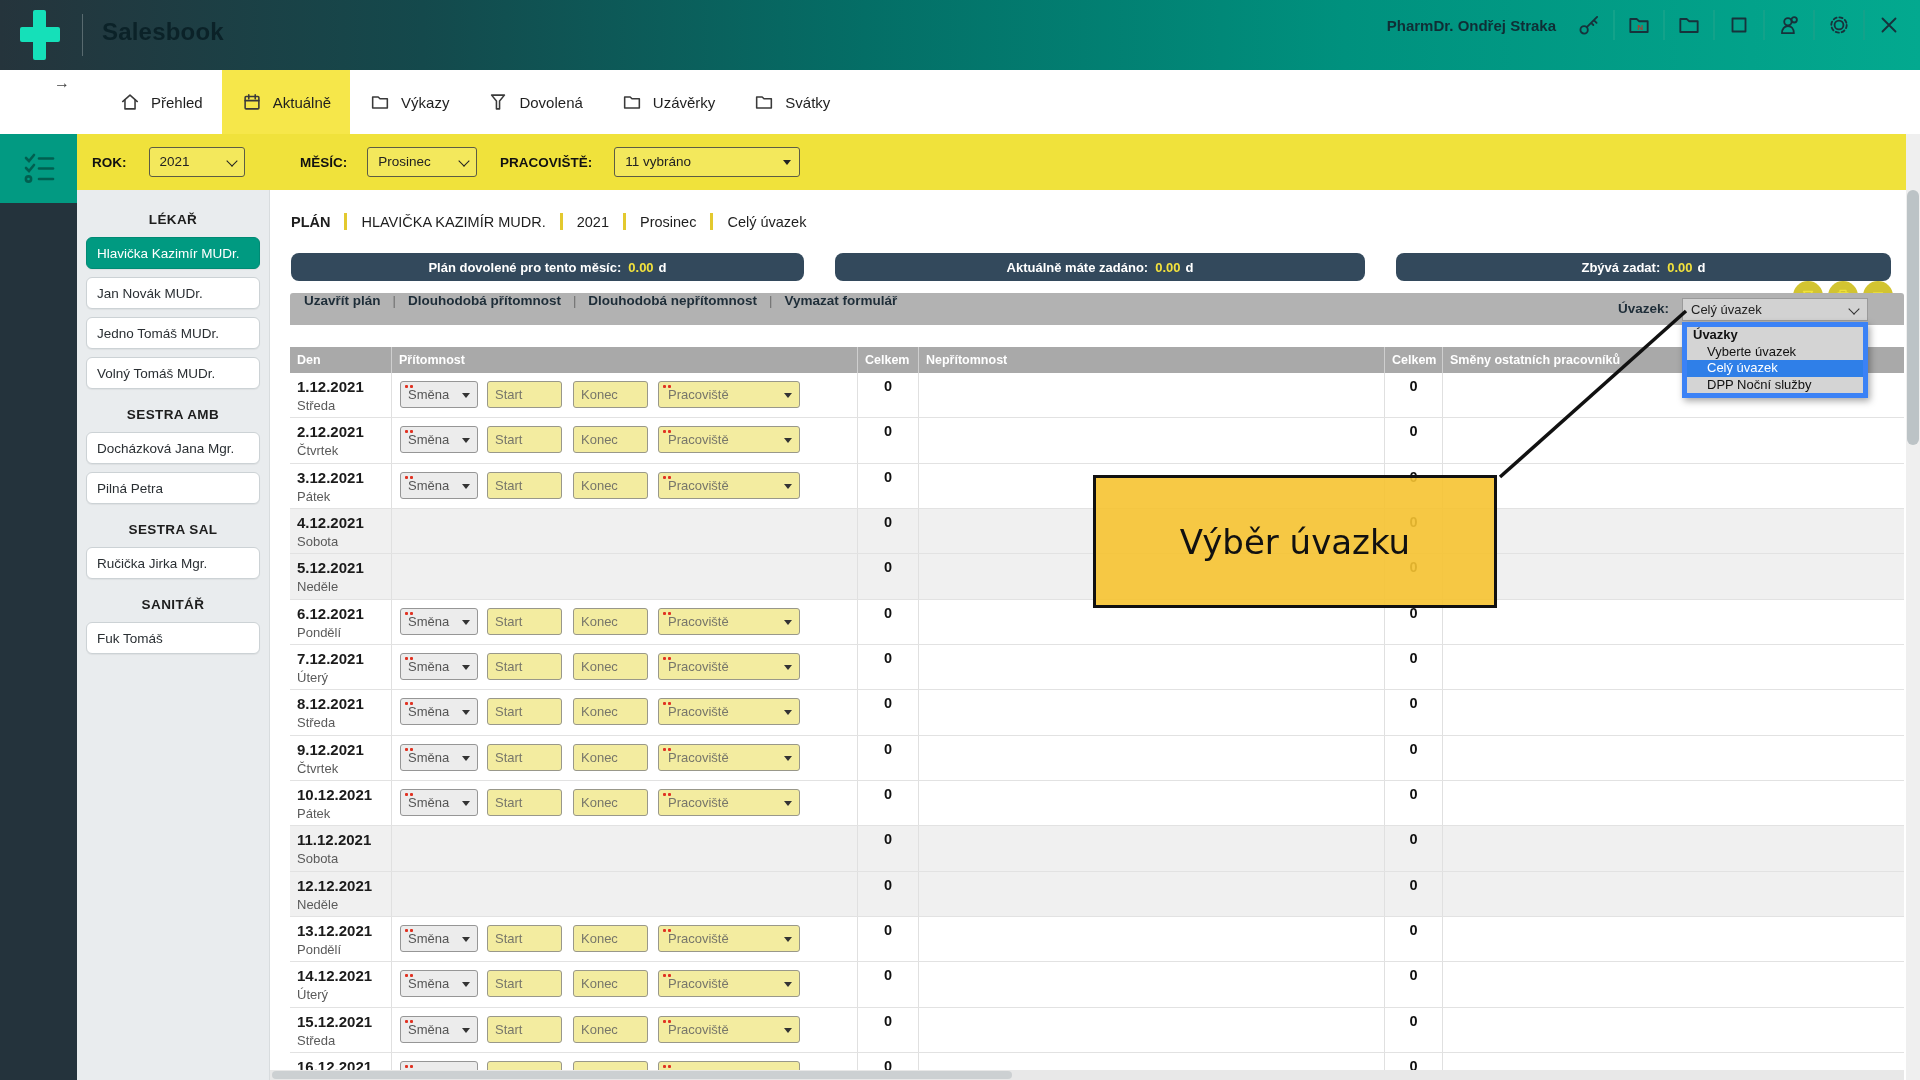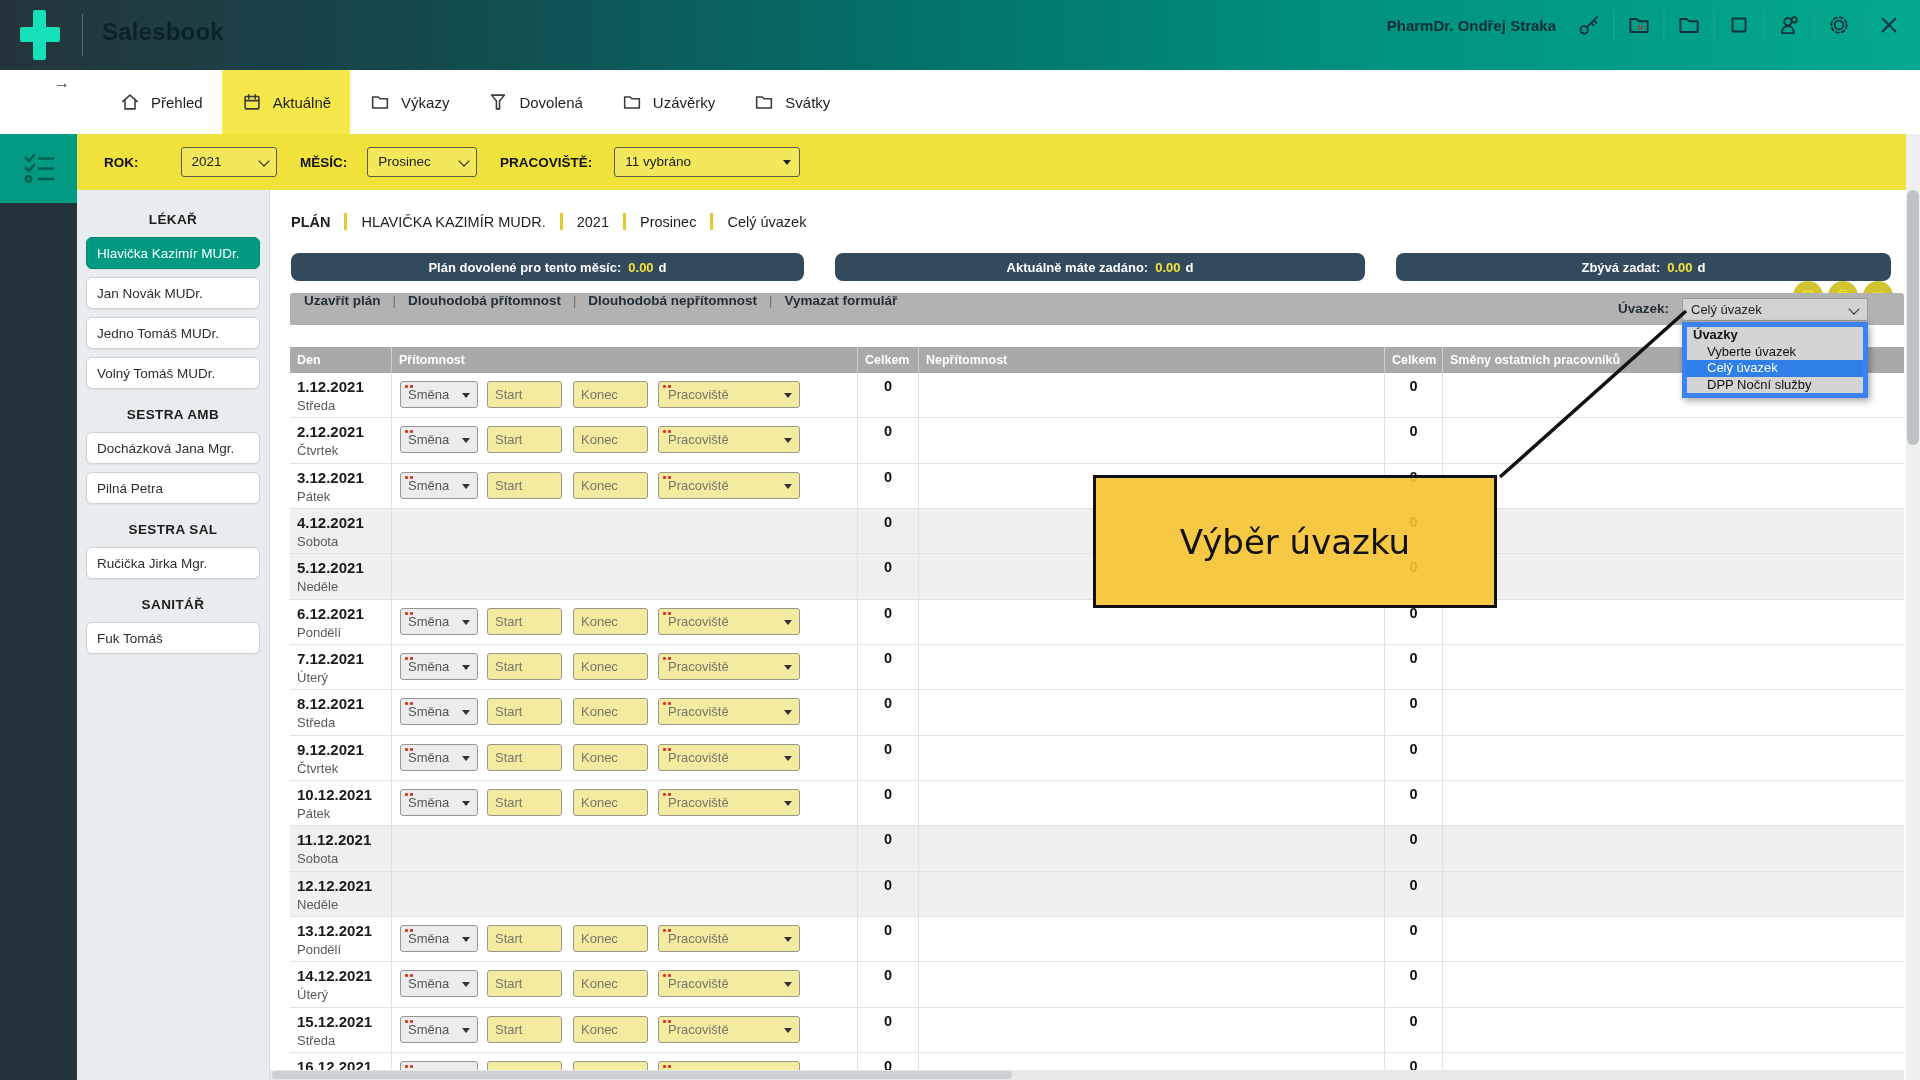--- a/index.html
+++ b/index.html
@@ -33,21 +33,21 @@
   .nav-tab .lbl{font-size:15px;color:#1f1f1f;}
 
   
   #filterbar{left:0;top:134px;width:1920px;height:56px;background:#f0e23b;}
   .fgroup{position:absolute;top:0;height:56px;display:flex;align-items:center;}
   .fgroup .flabel{font-size:13.5px;font-weight:bold;color:#111;}
   .fselect{position:relative;background:#f3e85c;border:1px solid #5c5c44;border-radius:3px;height:30px;
            line-height:28px;font-size:13.5px;color:#222;padding:0 24px 0 10px;box-sizing:border-box;}
   .fsel-chev{position:absolute;right:8px;top:9px;width:7px;height:7px;border-left:1.8px solid #222;border-bottom:1.8px solid #222;transform:rotate(-45deg);}
   .fsel-tri{position:absolute;right:8px;top:12px;width:0;height:0;border-left:4px solid transparent;border-right:4px solid transparent;border-top:5px solid #222;}
-  #fg1{left:104px;gap:20px;}  #fg1 .fselect{margin-left:22px;width:96px;}
+  #fg1{left:92px;}  #fg1 .fselect{margin-left:22px;width:96px;}
   #fg2{left:300px;} #fg2 .fselect{margin-left:20px;width:110px;}
   #fg3{left:500px;} #fg3 .fselect{margin-left:22px;width:186px;}
   .fcircle{position:absolute;top:147px;width:30px;height:30px;border-radius:50%;background:#d2c431;
            display:flex;align-items:center;justify-content:center;color:#f0e23b;}
   .fcircle svg{width:18px;height:18px;}
 
   
   #teal-block{left:0;top:134px;width:77px;height:69px;background:#029a82;display:flex;align-items:center;justify-content:center;color:rgba(0,0,0,0.38);}
   #teal-block svg{width:38px;height:38px;}
   #left-col{left:0;top:203px;width:77px;height:877px;background:#24333c;}

